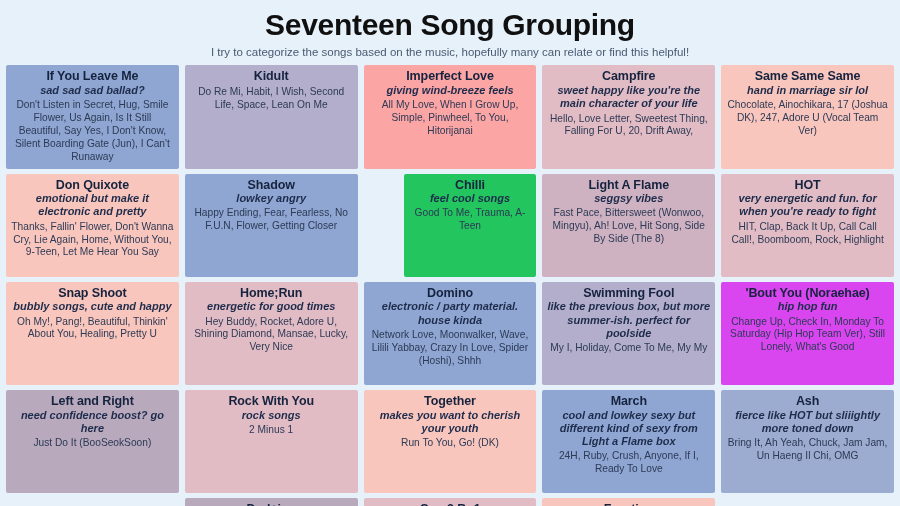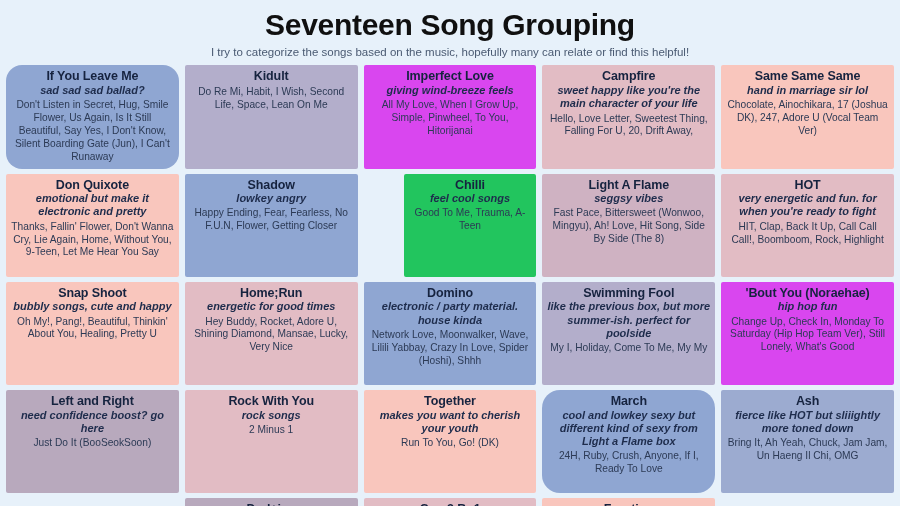--- a/index.html
+++ b/index.html
@@ -93,30 +93,30 @@
 <body>
 
 <div class="page">
 
   <div class="header">
     <div class="title">Seventeen Song Grouping</div>
     <div class="subtitle">I try to categorize the songs based on the music, hopefully many can relate or find this helpful!</div>
   </div>
 
   <div class="grid" id="category-grid">
-      <div class="card" style="background: rgb(143, 166, 210); border-radius: 16px;">
+      <div class="card" style="background: rgb(143, 166, 210);">
         <div class="card-title">If You Leave Me</div>
         <div class="card-desc">sad sad sad ballad?</div>
         <div class="card-songs">Don't Listen in Secret, Hug, Smile Flower, Us Again, Is It Still Beautiful, Say Yes, I Don't Know, Silent Boarding Gate (Jun), I Can't Runaway</div>
       </div>
       <div class="card" style="background: rgb(179, 174, 203);">
         <div class="card-title">Kidult</div>
         <div class="card-songs">Do Re Mi, Habit, I Wish, Second Life, Space, Lean On Me</div>
       </div>
-      <div class="card" style="background: #d946ef;">
+      <div class="card" style="background: #fca5a5;">
         <div class="card-title">Imperfect Love</div>
         <div class="card-desc">giving wind-breeze feels</div>
         <div class="card-songs">All My Love, When I Grow Up, Simple, Pinwheel, To You, Hitorijanai</div>
       </div>
       <div class="card" style="background: rgb(226, 188, 196);">
         <div class="card-title">Campfire</div>
         <div class="card-desc">sweet happy like you're the main character of your life</div>
         <div class="card-songs">Hello, Love Letter, Sweetest Thing, Falling For U, 20, Drift Away,</div>
       </div>
       <div class="card" style="background: rgb(249, 198, 189);">
@@ -182,21 +182,21 @@
       <div class="card" style="background: rgb(226, 188, 196);">
         <div class="card-title">Rock With You</div>
         <div class="card-desc">rock songs</div>
         <div class="card-songs">2 Minus 1</div>
       </div>
       <div class="card" style="background: rgb(249, 198, 189);">
         <div class="card-title">Together</div>
         <div class="card-desc">makes you want to cherish your youth</div>
         <div class="card-songs">Run To You, Go! (DK)</div>
       </div>
-      <div class="card" style="background: rgb(143, 166, 210); border-radius: 18px;">
+      <div class="card" style="background: rgb(143, 166, 210);">
         <div class="card-title">March</div>
         <div class="card-desc">cool and lowkey sexy but different kind of sexy from Light a Flame box</div>
         <div class="card-songs">24H, Ruby, Crush, Anyone, If I, Ready To Love</div>
       </div>
       <div class="card" style="background: rgb(156, 171, 208);">
         <div class="card-title">Ash</div>
         <div class="card-desc">fierce like HOT but sliiightly more toned down</div>
         <div class="card-songs">Bring It, Ah Yeah, Chuck, Jam Jam, Un Haeng Il Chi, OMG</div>
       </div>
       <div class="card empty"></div>

